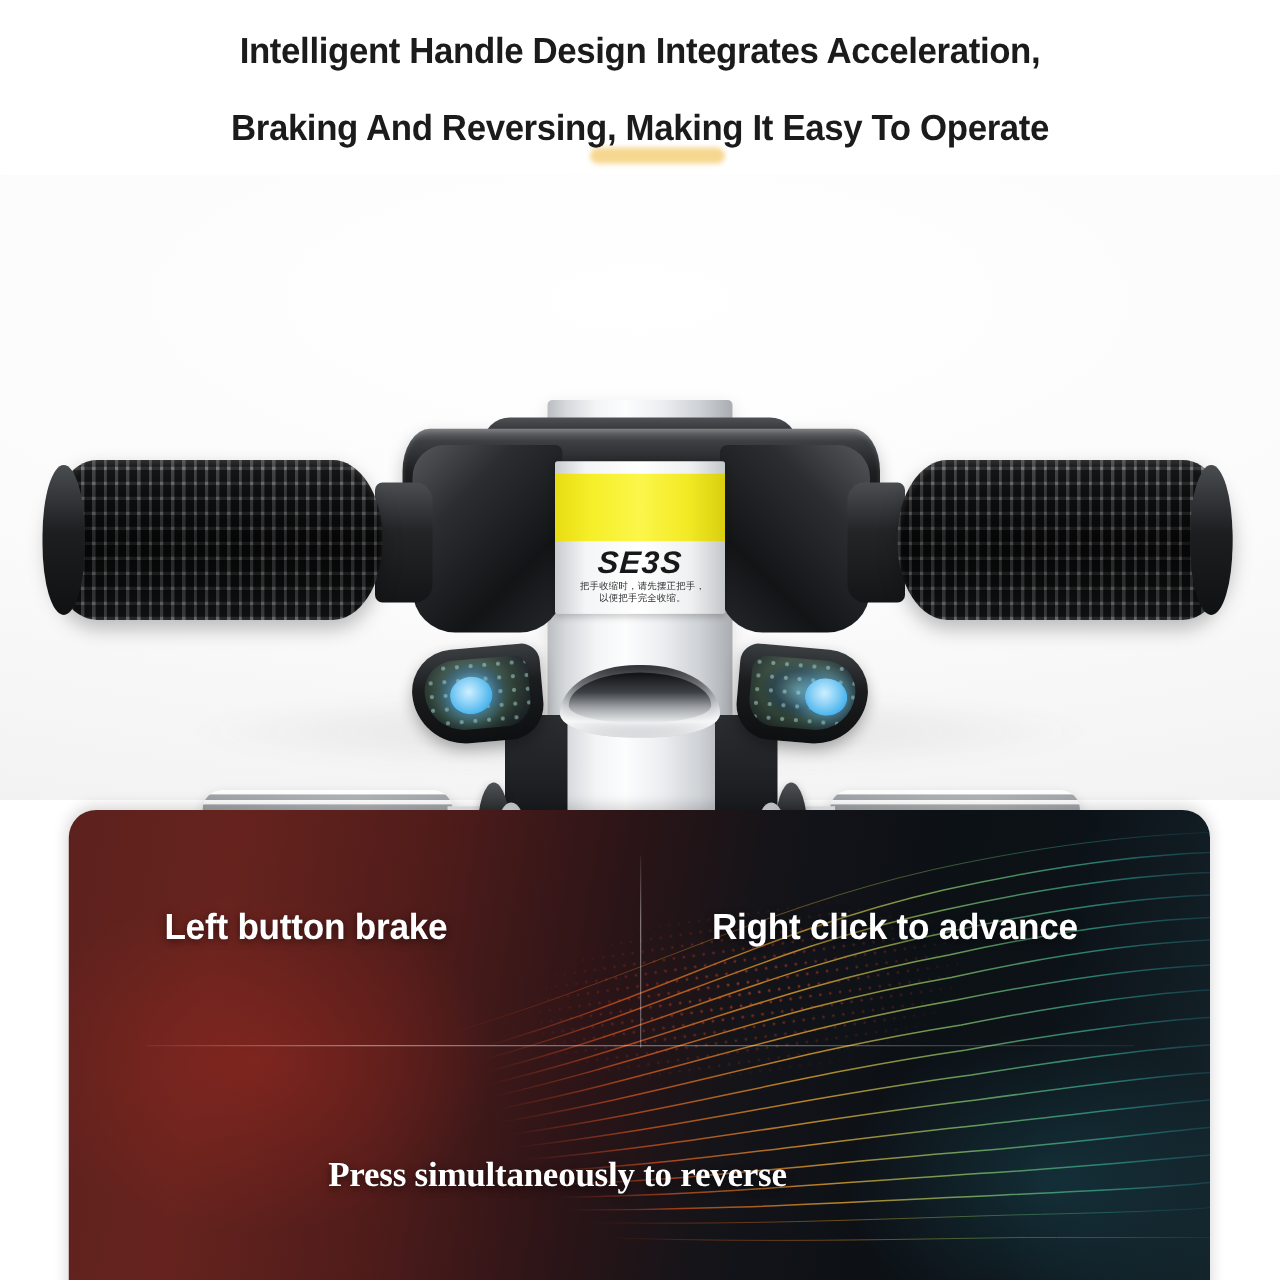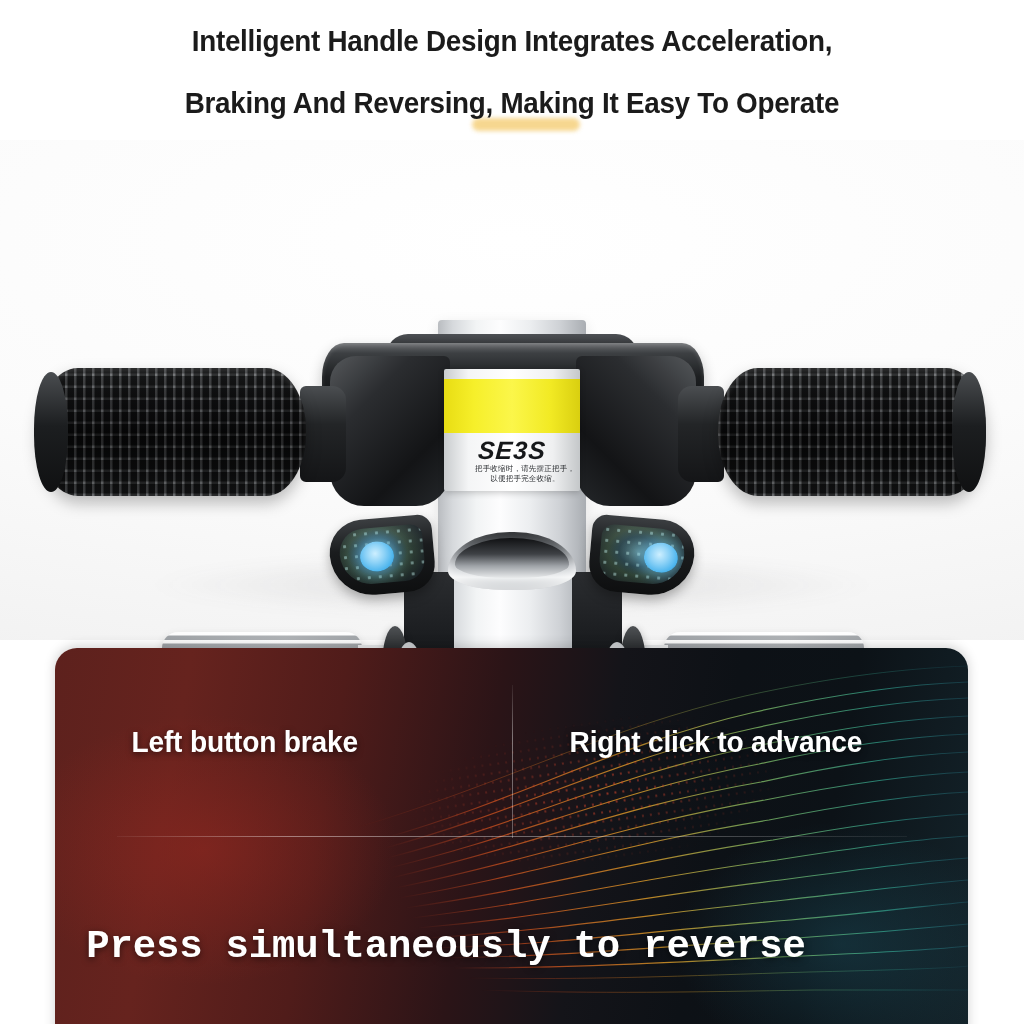--- a/index.html
+++ b/index.html
@@ -173,21 +173,21 @@
     font-family: "Liberation Sans", sans-serif;
     font-weight: bold;
     font-size: 25px;
     font-style: italic;
     letter-spacing: 1px;
     color: #16181a;
     transform: skewX(-4deg);
   }
   .label-cn {
     position: absolute;
-    left: 13px;
+    left: 2px;
     top: 95px;
     width: 136px;
     text-align: center;
     font-family: "DejaVu Sans", sans-serif;
     font-size: 7.5px;
     line-height: 10px;
     color: #2a2d30;
     letter-spacing: 0.2px;
   }
   .label-cn span { display: block; }
@@ -414,23 +414,23 @@
     transform: scaleX(0.97);
   }
   .callout-left  { left: 73px;  top: 78px; }
   .callout-right { left: 510px; top: 78px; }
   .callout-bottom {
     position: absolute;
     left: 0;
     top: 277px;
     width: 782px;
     text-align: center;
-    font-family: Liberation Mono, monospace;
+    font-family: Liberation Serif, serif;
     font-weight: bold;
-    font-size: 39px;
+    font-size: 28px;
     color: #ffffff;
     text-shadow: 0 2px 7px rgba(0,0,0,0.55);
     letter-spacing: -0.2px;
   }
 </style>
 </head>
 <body>
 
 <div id="page">
 

